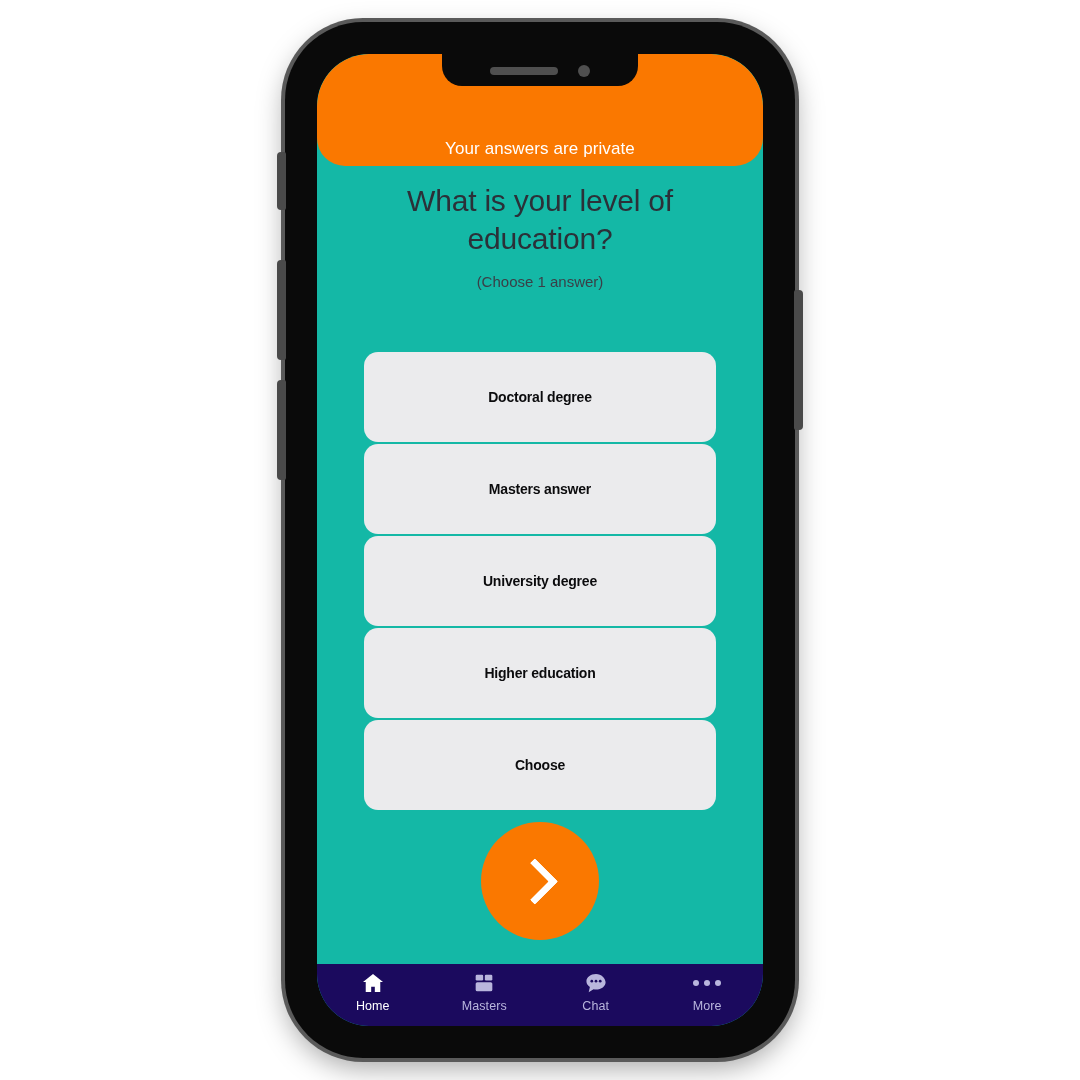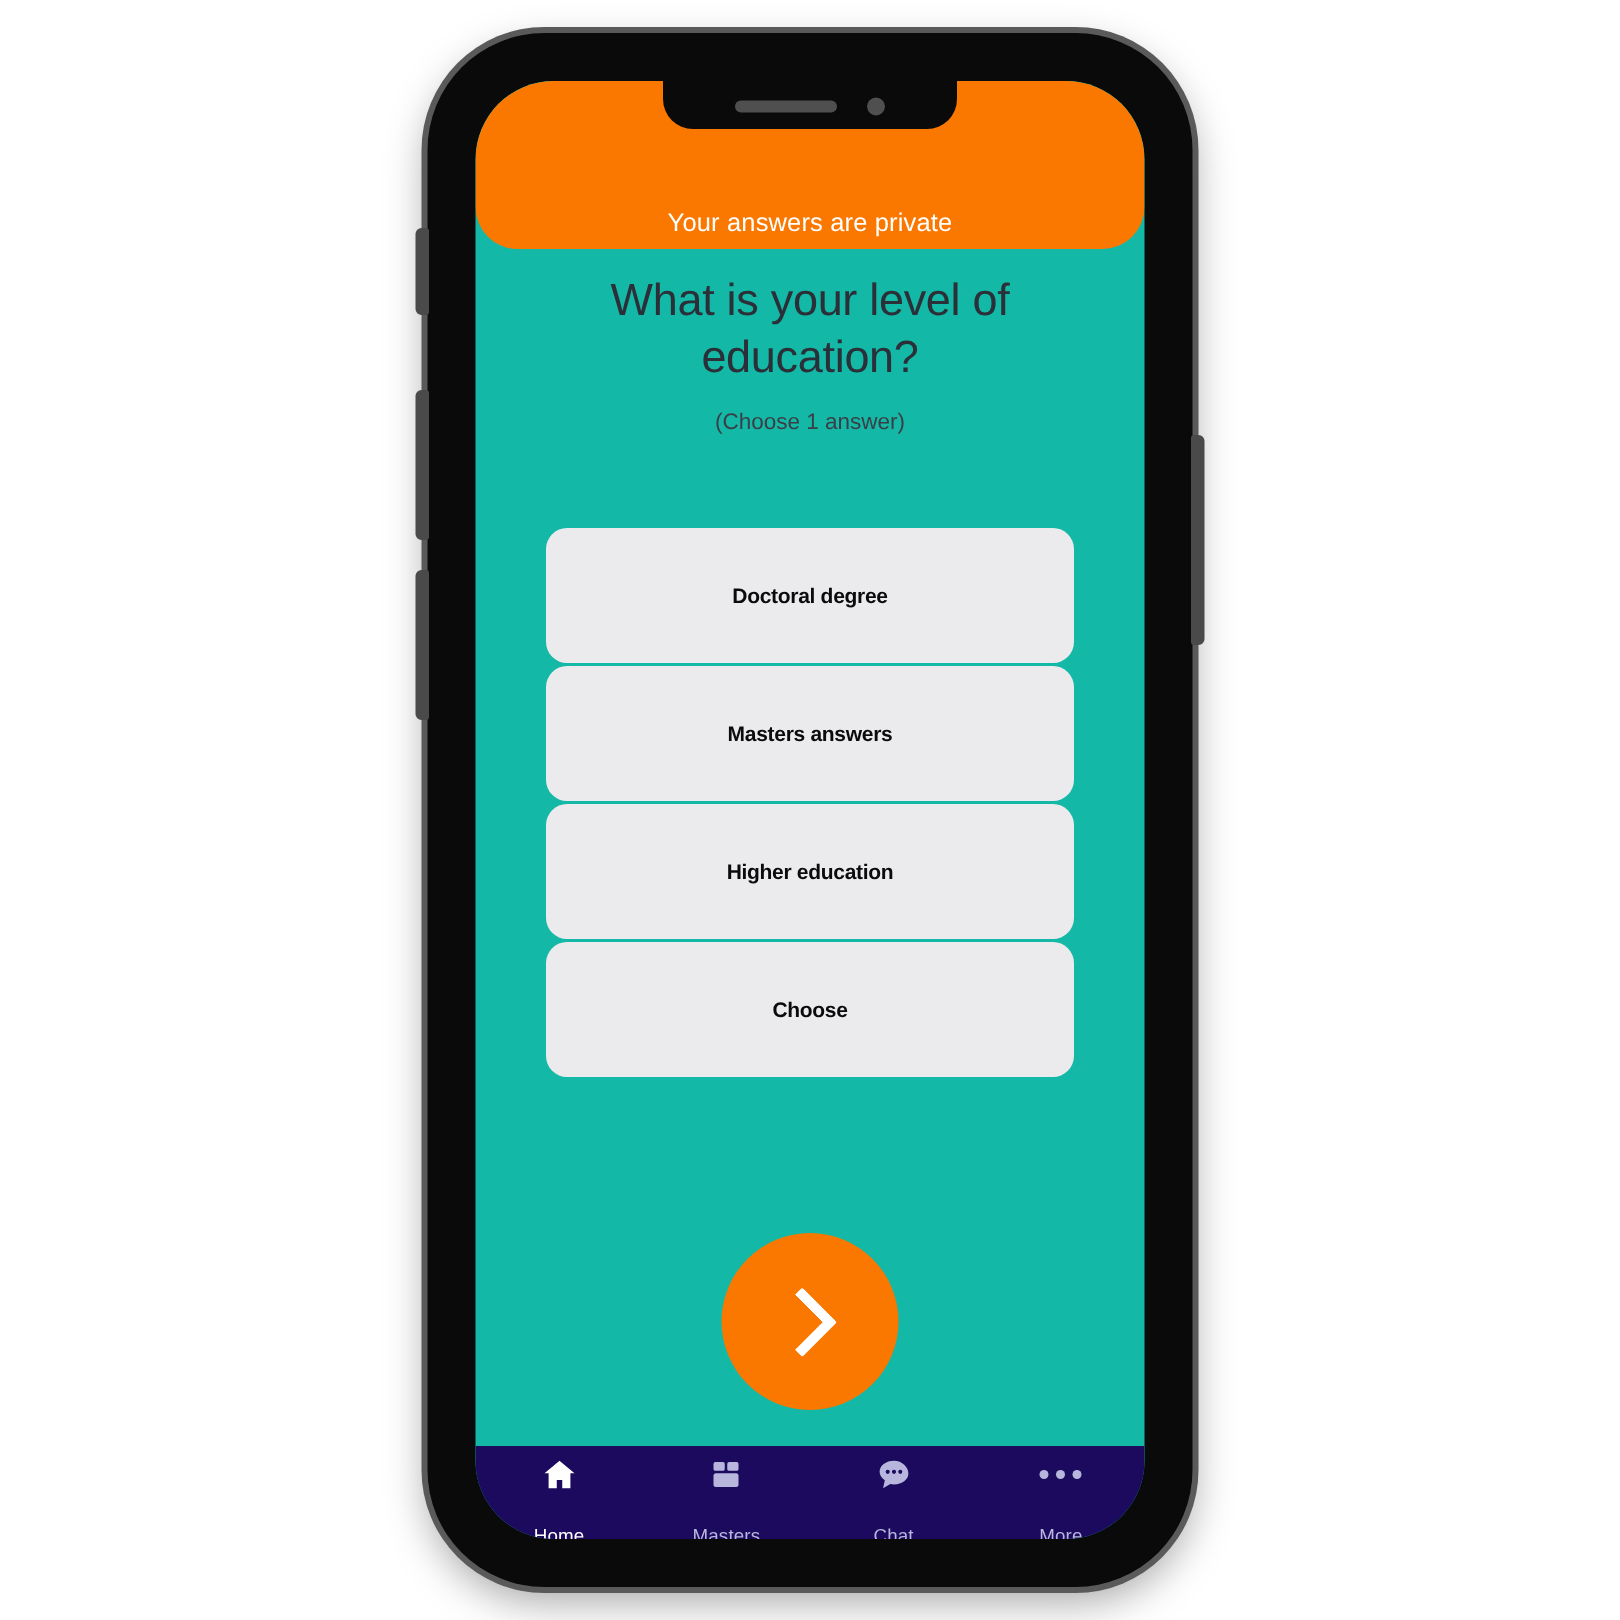--- a/index.html
+++ b/index.html
@@ -207,21 +207,21 @@
     justify-content: space-around;
     padding-top: 8px;
     box-sizing: border-box;
     z-index: 30;
   }
   .nav-item {
     width: 100px;
     display: flex;
     flex-direction: column;
     align-items: center;
-    gap: 23px;
+    gap: 5px;
     cursor: pointer;
   }
   .nav-icon {
     height: 22px;
     display: flex;
     align-items: center;
     justify-content: center;
   }
   .nav-label {
     font-size: 12.5px;
@@ -265,21 +265,24 @@
       <div class="question-block">
         <div class="question-title">What is your level of education?</div>
         <div class="question-subtitle">(Choose 1 answer)</div>
       </div>
 
       <div class="options">
         <button class="option-btn">
           <span class="option-label">Doctoral degree</span>
         </button>
         <button class="option-btn">
-          <span class="option-label">Masters answers</span>
+          <span class="option-label">Masters answer</span>
+        </button>
+        <button class="option-btn">
+          <span class="option-label">University degree</span>
         </button>
         <button class="option-btn">
           <span class="option-label">Higher education</span>
         </button>
         <button class="option-btn">
           <span class="option-label">Choose</span>
         </button>
       </div>
 
       <button class="next-fab">

